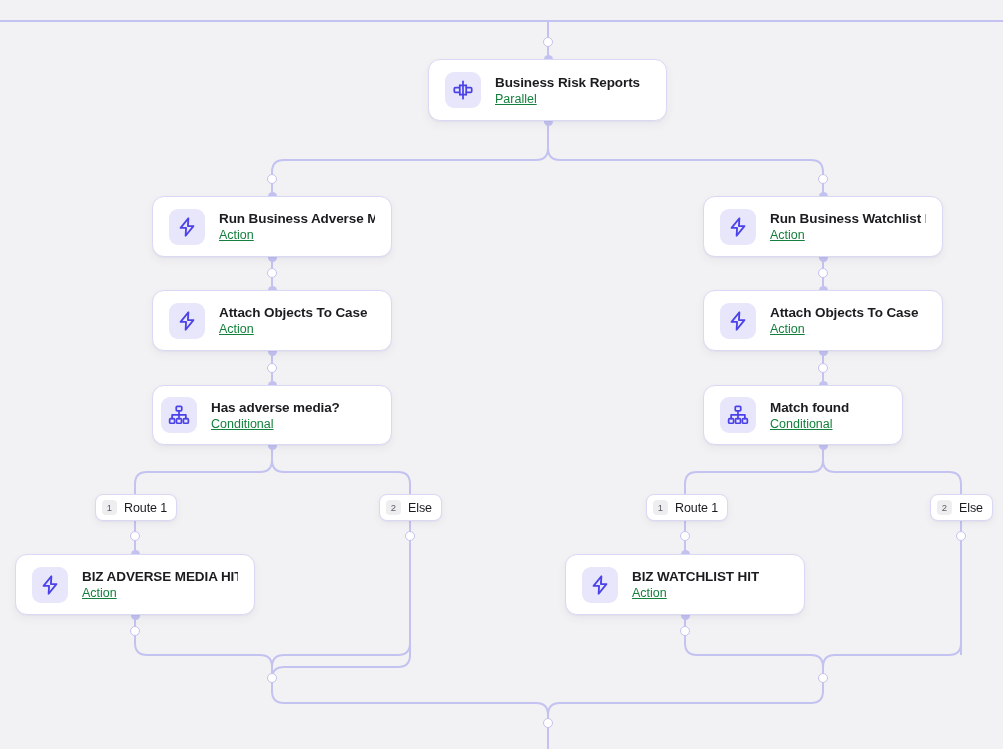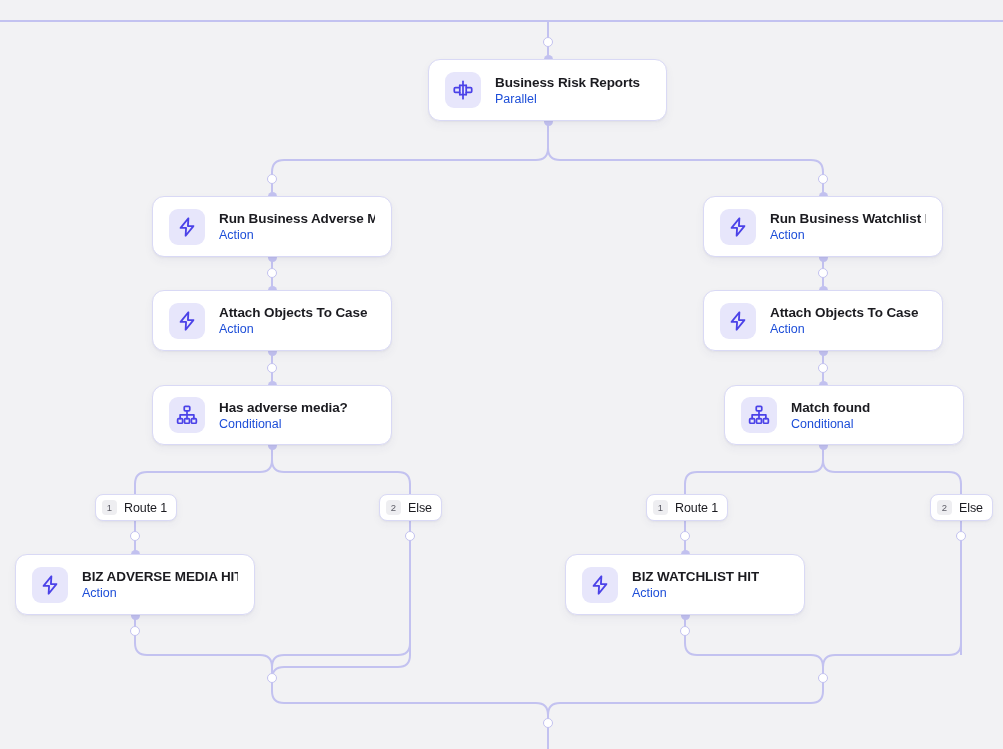--- a/index.html
+++ b/index.html
@@ -50,22 +50,23 @@
   .node .title {
     font-size: 13.5px;
     font-weight: bold;
     color: #1b1b20;
     letter-spacing: -0.1px;
     white-space: nowrap;
     overflow: hidden;
   }
   .node .subtitle {
     font-size: 12.5px;
-    color: #1d4ed8;
+    color: #15803d;
     white-space: nowrap;
+    text-decoration: underline;
   }
 
   
   .route-badge {
     position: absolute;
     height: 27px;
     background: #ffffff;
     border: 1px solid #d9d9f5;
     border-radius: 8px;
     box-shadow: 0 1px 2px rgba(60,60,110,.06), 0 3px 8px rgba(60,60,110,.05);
@@ -232,21 +233,21 @@
       <svg width="22" height="22" viewBox="0 0 24 24" fill="none" stroke="#4b42e8" stroke-width="2" stroke-linecap="round" stroke-linejoin="round">
         <path d="M13.5 2.5 L5 13 L11 13 L10.5 21.5 L19 11 L13 11 Z"></path>
       </svg>
     </span>
     <span class="txt">
       <span class="title">Attach Objects To Case</span>
       <span class="subtitle">Action</span>
     </span>
   </div>
 
-  <div class="node" style="left:152px; top:385px; width:240px; height:60px;">
+  <div class="node" style="left:152px; top:385px; width:240px; height:60px;padding-left:8px;">
     <span class="iconbox">
       <svg width="22" height="22" viewBox="0 0 24 24" fill="none" stroke="#4b42e8" stroke-width="1.9" stroke-linecap="round" stroke-linejoin="round">
         <rect x="9" y="2.5" width="6" height="5" rx="1.1"></rect>
         <rect x="1.8" y="16" width="5.4" height="5" rx="1.1"></rect>
         <rect x="9.3" y="16" width="5.4" height="5" rx="1.1"></rect>
         <rect x="16.8" y="16" width="5.4" height="5" rx="1.1"></rect>
         <path d="M12 7.5 L12 11.8"></path>
         <path d="M4.5 16 L4.5 11.8 L19.5 11.8 L19.5 16"></path>
         <path d="M12 11.8 L12 16"></path>
       </svg>
@@ -286,21 +287,21 @@
       <svg width="22" height="22" viewBox="0 0 24 24" fill="none" stroke="#4b42e8" stroke-width="2" stroke-linecap="round" stroke-linejoin="round">
         <path d="M13.5 2.5 L5 13 L11 13 L10.5 21.5 L19 11 L13 11 Z"></path>
       </svg>
     </span>
     <span class="txt">
       <span class="title">Attach Objects To Case</span>
       <span class="subtitle">Action</span>
     </span>
   </div>
 
-  <div class="node" style="left:724px; top:385px; width:240px; height:60px;">
+  <div class="node" style="left:703px; top:385px; width:200px; height:60px;">
     <span class="iconbox">
       <svg width="22" height="22" viewBox="0 0 24 24" fill="none" stroke="#4b42e8" stroke-width="1.9" stroke-linecap="round" stroke-linejoin="round">
         <rect x="9" y="2.5" width="6" height="5" rx="1.1"></rect>
         <rect x="1.8" y="16" width="5.4" height="5" rx="1.1"></rect>
         <rect x="9.3" y="16" width="5.4" height="5" rx="1.1"></rect>
         <rect x="16.8" y="16" width="5.4" height="5" rx="1.1"></rect>
         <path d="M12 7.5 L12 11.8"></path>
         <path d="M4.5 16 L4.5 11.8 L19.5 11.8 L19.5 16"></path>
         <path d="M12 11.8 L12 16"></path>
       </svg>

